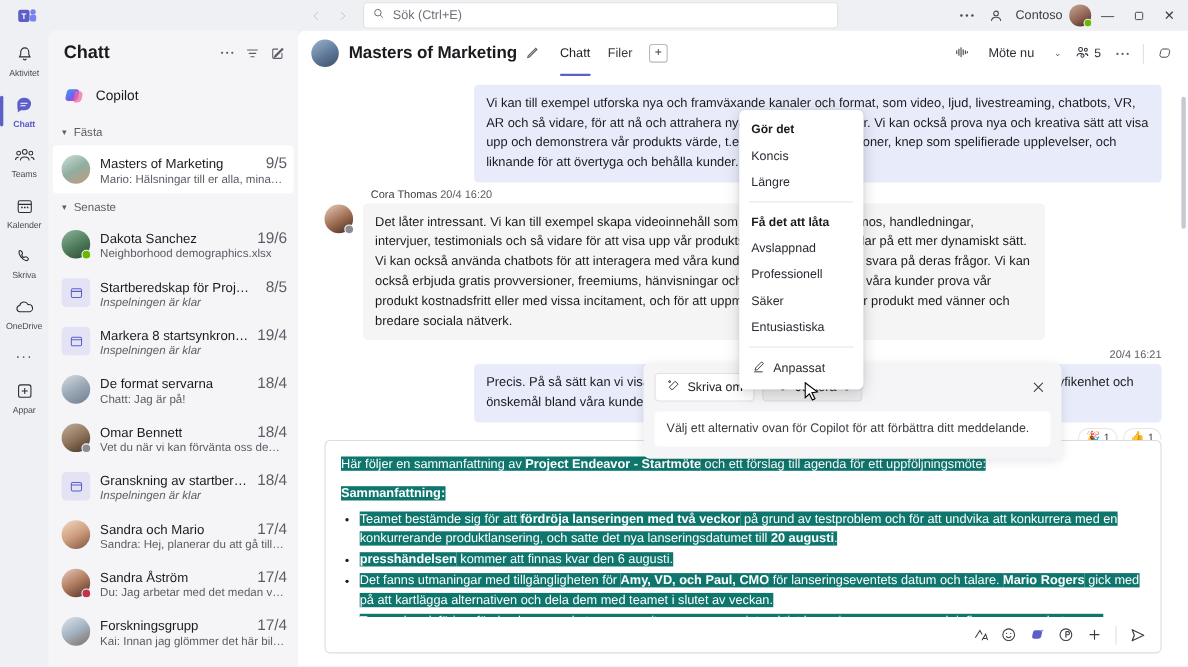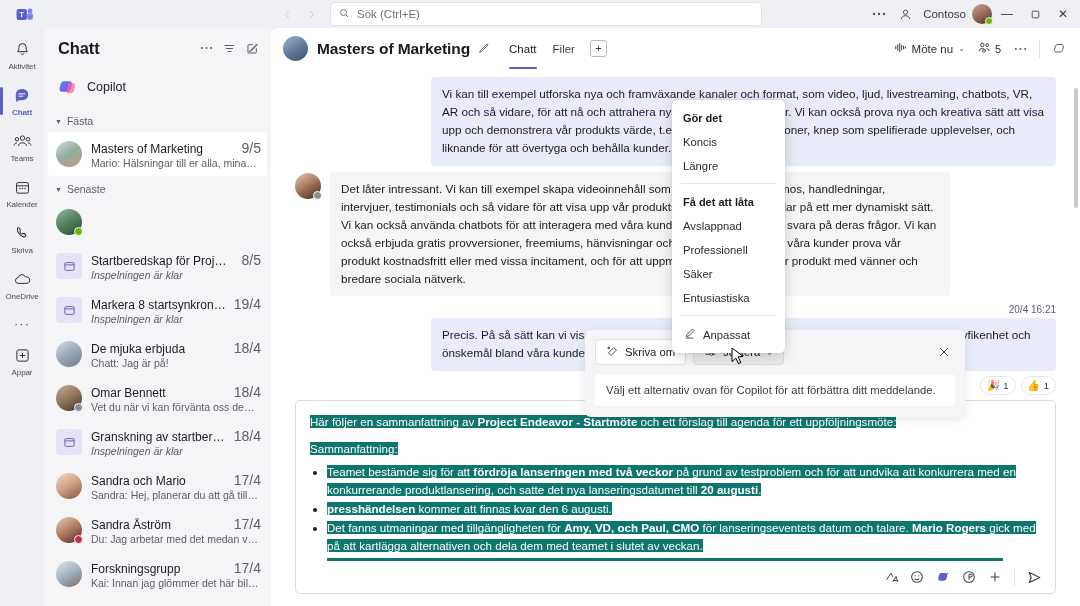--- a/index.html
+++ b/index.html
@@ -128,21 +128,21 @@
   .mh-tabs { display:flex; align-items:center; gap: 2px; margin-left: 12px; height: 41px; }
   .mh-tab { font-size: 11.5px; color:#3b3b42; padding: 0 7px; height: 41px; display:flex; align-items:center;
     position: relative; }
   .mh-tab.active { color:#1b1b1f; font-weight: 400; }
   .mh-tab.active::after {
     content:''; position:absolute; left: 7px; right: 7px; bottom: 0; height: 2px; background:#5b5fc7; border-radius:2px;
   }
   .mh-add { width:17px; height:17px; border:1px solid #b9b9bf; border-radius:3px; margin-left:6px;
     display:flex; align-items:center; justify-content:center; font-size:11px; color:#3b3b42; line-height:1; }
   .mh-right { margin-left:auto; display:flex; align-items:center; gap: 4px; }
-  .meet-btn { display:flex; align-items:center; gap:5px; font-size:11.5px; color:#2b2b33; padding: 3px 4px; }
+  .meet-btn { display:flex; align-items:center; gap:18px; font-size:11.5px; color:#2b2b33; padding: 3px 4px; }
   .people-cnt { display:flex; align-items:center; gap:3px; font-size:11px; color:#2b2b33; padding: 3px 4px; }
   .mh-sep { width:1px; height:18px; background:#e1e1e4; margin: 0 4px; }
 
   
   .stream { flex: 1; position: relative; overflow: hidden; padding: 0 24px; }
   .msg-out { display:flex; justify-content: flex-end; margin-top: 8px; }
   .bubble-out {
     background:#e8ebfa; border-radius: 4px; padding: 8px 11px; max-width: 625px;
     font-size: 11.7px; line-height: 1.55; color:#1b1b1f;
   }
@@ -425,20 +425,27 @@
 
     <div class="section-hd">
       <span class="caret">▼</span>
       <span>Senaste</span>
     </div>
 
     <div class="chat-item">
       <div class="ci-avatar" style="background:linear-gradient(150deg,#8fb6a0,#4d7a58 55%,#2c4a36)">
         <span class="pr online"></span>
       </div>
+      <div class="ci-body">
+        <div class="ci-top">
+          <span class="ci-name">Dakota Sanchez</span>
+          <span class="ci-date">19/6</span>
+        </div>
+        <div class="ci-prev">Neighborhood demographics.xlsx</div>
+      </div>
     </div>
 
     <div class="chat-item">
       <div class="ci-sq">
         <svg width="13" height="13" viewBox="0 0 16 16" fill="none" stroke="currentColor" stroke-width="1.15">
           <rect x="2.3" y="3.2" width="11.4" height="9.6" rx="1.6"></rect>
             <path d="M2.3 6h11.4"></path>
         </svg>
       </div>
       <div class="ci-body">
@@ -463,21 +470,21 @@
           <span class="ci-date">19/4</span>
         </div>
         <div class="ci-prev ital">Inspelningen är klar</div>
       </div>
     </div>
 
     <div class="chat-item">
       <div class="ci-avatar" style="background:linear-gradient(150deg,#d8dde4,#9aa7b6 50%,#6e7d8e)"></div>
       <div class="ci-body">
         <div class="ci-top">
-          <span class="ci-name">De mjuka erbjuda</span>
+          <span class="ci-name">De format servarna</span>
           <span class="ci-date">18/4</span>
         </div>
         <div class="ci-prev">Chatt: Jag är på!</div>
       </div>
     </div>
 
     <div class="chat-item">
       <div class="ci-avatar" style="background:linear-gradient(150deg,#c3b09b,#8a6f55 55%,#3e3027)">
         <span class="pr offline"></span>
       </div>
@@ -596,20 +603,24 @@
       </div>
     </div>
 
     <div class="stream">
 
       <div class="msg-out">
         <div class="bubble-out">Vi kan till exempel utforska nya och framväxande kanaler och format, som video, ljud, livestreaming, chatbots, VR, AR och så vidare, för att nå och attrahera nya och befintliga kunder. Vi kan också prova nya och kreativa sätt att visa upp och demonstrera vår produkts värde, t.ex. genom demonstrationer, knep som spelifierade upplevelser, och liknande för att övertyga och behålla kunder.</div>
       </div>
 
       <div class="msg-in">
+        <div class="msg-meta">
+          <span class="nm">Cora Thomas</span>
+          <span>20/4 16:20</span>
+        </div>
         <div class="msg-row">
           <div class="m-avatar" style="background:linear-gradient(150deg,#e8cdbc,#9c6a50 55%,#3c2a22)">
             <span class="pr offline"></span>
           </div>
           <div class="bubble-in">Det låter intressant. Vi kan till exempel skapa videoinnehåll som innehåller produktdemos, handledningar, intervjuer, testimonials och så vidare för att visa upp vår produkts funktioner och fördelar på ett mer dynamiskt sätt. Vi kan också använda chatbots för att interagera med våra kunder i realtid och snabbt svara på deras frågor. Vi kan också erbjuda gratis provversioner, freemiums, hänvisningar och så vidare, för att låta våra kunder prova vår produkt kostnadsfritt eller med vissa incitament, och för att uppmuntra dem att dela vår produkt med vänner och bredare sociala nätverk.</div>
         </div>
       </div>
 
       <div>
         <div class="ts-right">20/4 16:21</div>
@@ -627,21 +638,21 @@
           </div>
         </div>
       </div>
 
     </div>
 
     <div class="compose">
       <div class="cmp-body">
         <div class="cmp-line"><span class="sel">Här följer en sammanfattning av </span><span class="sel" style="font-weight:700">Project Endeavor - Startmöte</span><span class="sel"> och ett förslag till agenda för ett uppföljningsmöte:</span></div>
         <div class="cmp-gap"></div>
-        <div class="cmp-line"><span class="sel" style="font-weight:400">Sammanfattning:</span></div>
+        <div class="cmp-line"><span class="sel" style="font-weight:700">Sammanfattning:</span></div>
         <div class="cmp-gap" style="height:5px"></div>
         <ul class="cmp-ul">
           <li><span class="sel">Teamet bestämde sig för att </span><span class="sel" style="font-weight:700">fördröja lanseringen med två veckor</span><span class="sel"> på grund av testproblem och för att undvika att konkurrera med en konkurrerande produktlansering, och satte det nya lanseringsdatumet till </span><span class="sel" style="font-weight:700">20 augusti</span><span class="sel">.</span></li>
           <li><span class="sel" style="font-weight:700">presshändelsen</span><span class="sel"> kommer att finnas kvar den 6 augusti.</span></li>
           <li><span class="sel">Det fanns utmaningar med tillgängligheten för </span><span class="sel" style="font-weight:700">Amy, VD, och Paul, CMO</span><span class="sel"> för lanseringseventets datum och talare. </span><span class="sel" style="font-weight:700">Mario Rogers</span><span class="sel"> gick med på att kartlägga alternativen och dela dem med teamet i slutet av veckan.</span></li>
           <li><span class="sel">Tre marknadsföringsförslag har granskats: communityengagemang, interaktivt lanseringsevenemang och influencersamarbete, som kommer att presenteras för </span></li>
         </ul>
       </div>
       <div class="cmp-bar">
         <div class="cb-ico">

